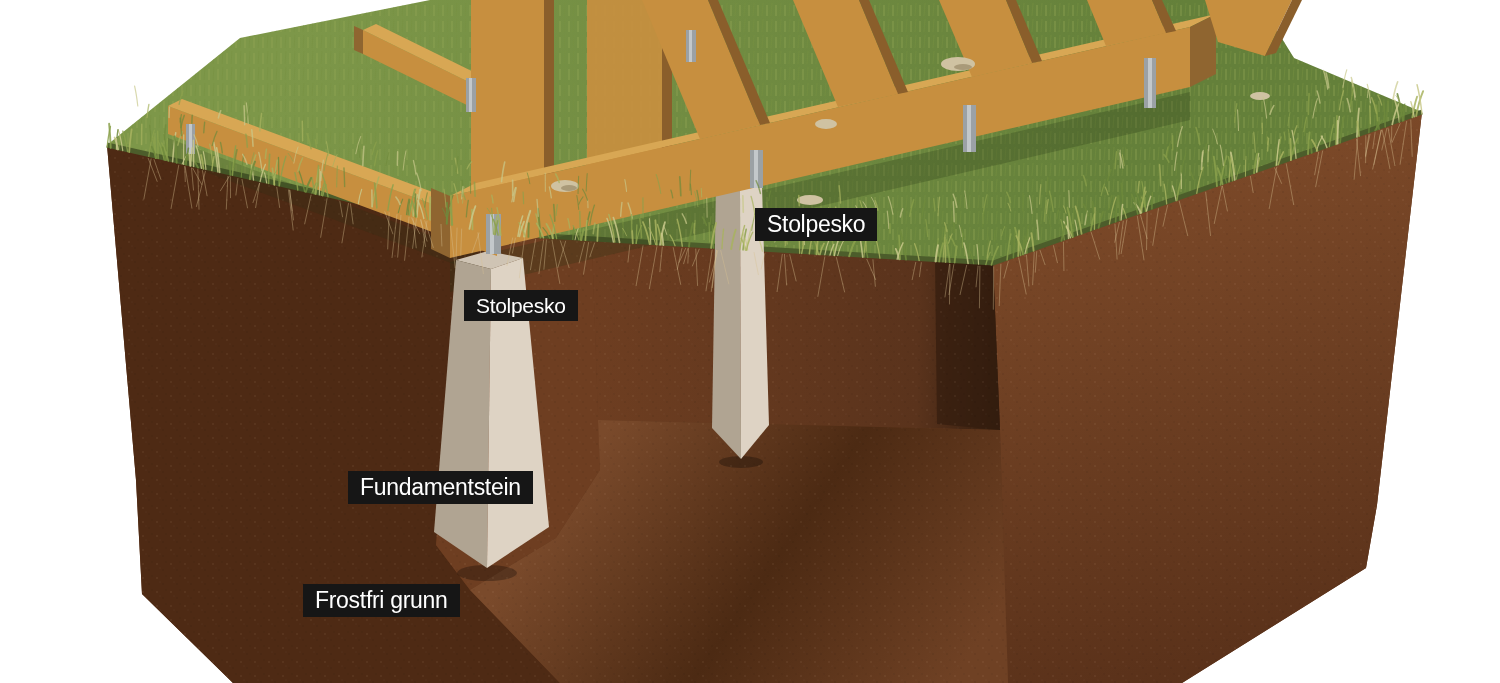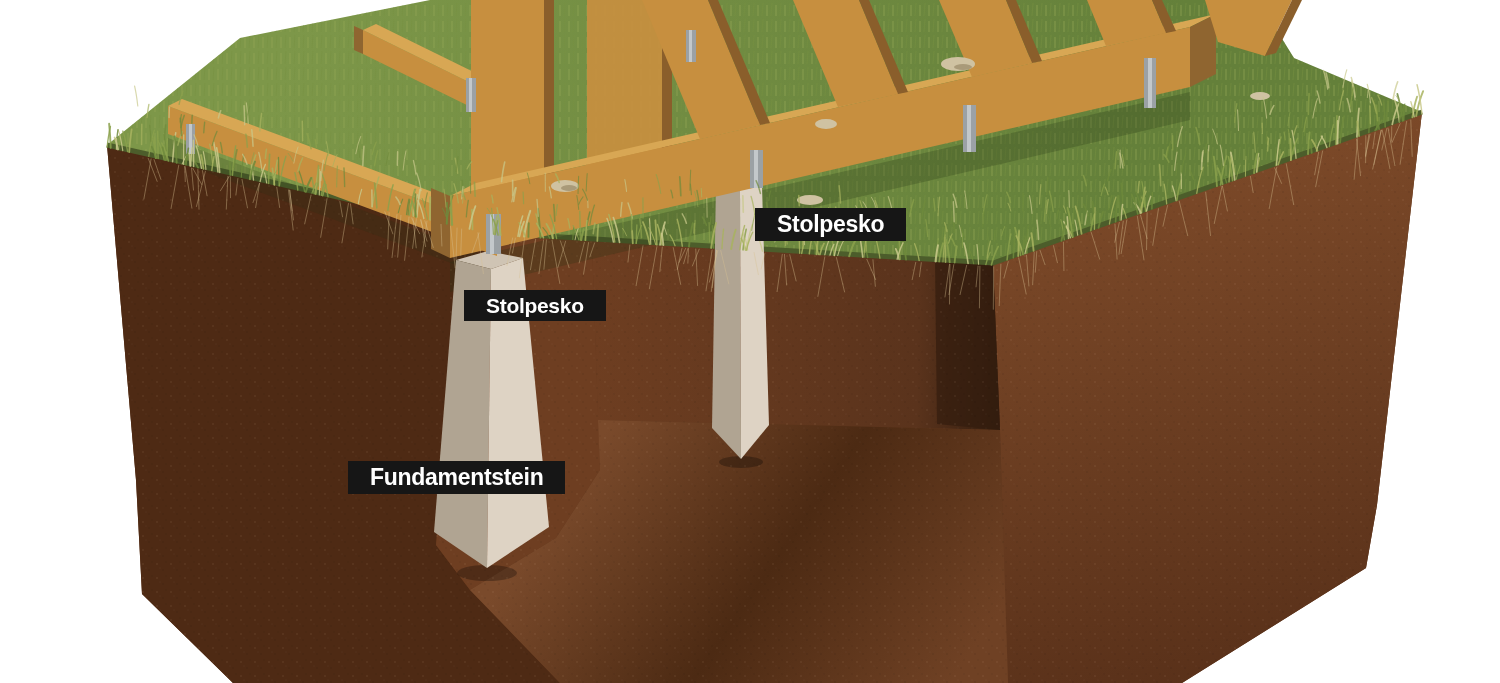--- a/index.html
+++ b/index.html
@@ -1,25 +1,25 @@
 <!DOCTYPE html>
 <html style="--background: #ffffff; --soil_base: #60361c; --soil_left: #4e2a14; --soil_cut: #6e3e21; --soil_back: #5a331c; --soil_inner_shadow: #331d0e; --soil_right_light: #7d4a29; --soil_right_dark: #583019; --floor_light: #7a4a2b; --floor_dark: #4c2a13; --floor_front: #6f4124; --grass_main: #7d9749; --grass_dark: #64803a; --grass_edge: #4c5d2b; --wood_front: #c78f3f; --wood_top: #d8a754; --wood_side: #8a5e2b; --wood_end: #8f6530; --concrete_light: #ded3c4; --concrete_shadow: #b0a492; --concrete_top: #cfc4b4; --metal: #9ba1a5; --metal_light: #c3c8cb; --pebble: #cfc2a2; --pebble_dark: #a99a79; --root: #d8c291; --grass_blade_1: #a8b35f; --grass_blade_2: #8ba14c; --grass_blade_3: #c9c98b; --grass_blade_4: #6f8a3c;"><head>
 <meta charset="utf-8">
 <style>
   html,body{margin:0;padding:0;background:#fff;}
   #stage{position:relative;width:1500px;height:683px;overflow:hidden;background:var(--background,#fff);
          font-family:"Liberation Sans",sans-serif;}
   #scene{position:absolute;left:0;top:0;}
   .label{position:absolute;background:var(--label_bg,#161616);color:var(--label_text,#fff);
-         font-weight:bold;font-size:23px;line-height:1.1;padding:4px 22px;white-space:nowrap;
+         font-weight:normal;font-size:23px;line-height:1.1;padding:4px 12px;white-space:nowrap;
          letter-spacing:-0.3px;}
   #lab-0{left:464px;top:290px;font-size:21px;}
   #lab-1{left:755px;top:208px;}
   #lab-2{left:666px;top:386px;}
-  #lab-3{left:348px;top:461px;}
+  #lab-3{left:348px;top:471px;}
   #lab-4{left:303px;top:584px;}
 </style>
 </head>
 <body>
 
 <div id="stage">
 <svg id="scene" width="1500" height="683" viewBox="0 0 1500 683">
   <defs>
     <clipPath id="clip-soil">
       <path d="M107,145 L497,233 L993,263 L1422,112 L1377,505 L1366,568 L1182,683 L233,683 L142,594 L136,480 Z"></path>
@@ -814,13 +814,14 @@
         <path d="M320.319885125067,187.51100380895315 q-0.21227400666674323,-10.74649575918284 -0.5306850166668581,-17.910826265304735" fill="none" stroke="#c9c98b" stroke-width="1.1221168109318786" opacity="0.7" stroke-linecap="round"></path>
         <path d="M626.5516479832827,191.42692817064466 q-0.6873058000054704,-7.067969099650145 -1.7182645000136758,-11.779948499416909" fill="none" stroke="#c9c98b" stroke-width="1.1008621145975135" opacity="0.7" stroke-linecap="round"></path>
         <path d="M1226.9155651572698,133.9642808298377 q-0.47354980114547063,-5.403189477325971 -1.1838745028636766,-9.005315795543286" fill="none" stroke="#6f8a3c" stroke-width="0.9015065409250123" opacity="0.7" stroke-linecap="round"></path>
         <path d="M954.1987392721691,221.70966938169565 q-0.35195879188923107,-11.990459980159281 -0.8798969797230777,-19.984099966932135" fill="none" stroke="#c9c98b" stroke-width="1.424670053517758" opacity="0.7" stroke-linecap="round"></path>
       </g>
 </svg>
 
   <div class="label" id="lab-0">Stolpesko</div>
   <div class="label" id="lab-1">Stolpesko</div>
   <div class="label" id="lab-3">Fundamentstein</div>
+  <div class="label" id="lab-4">Frostfri grunn</div>
 </div>
 
 </body></html>

